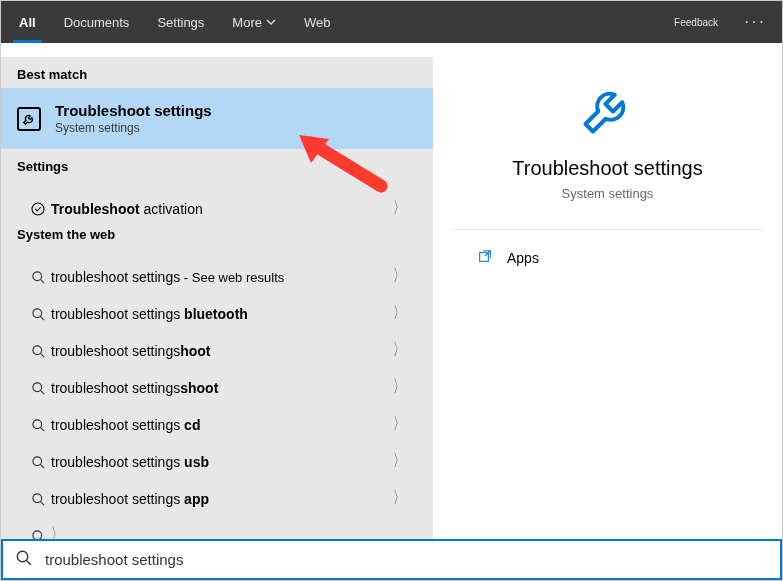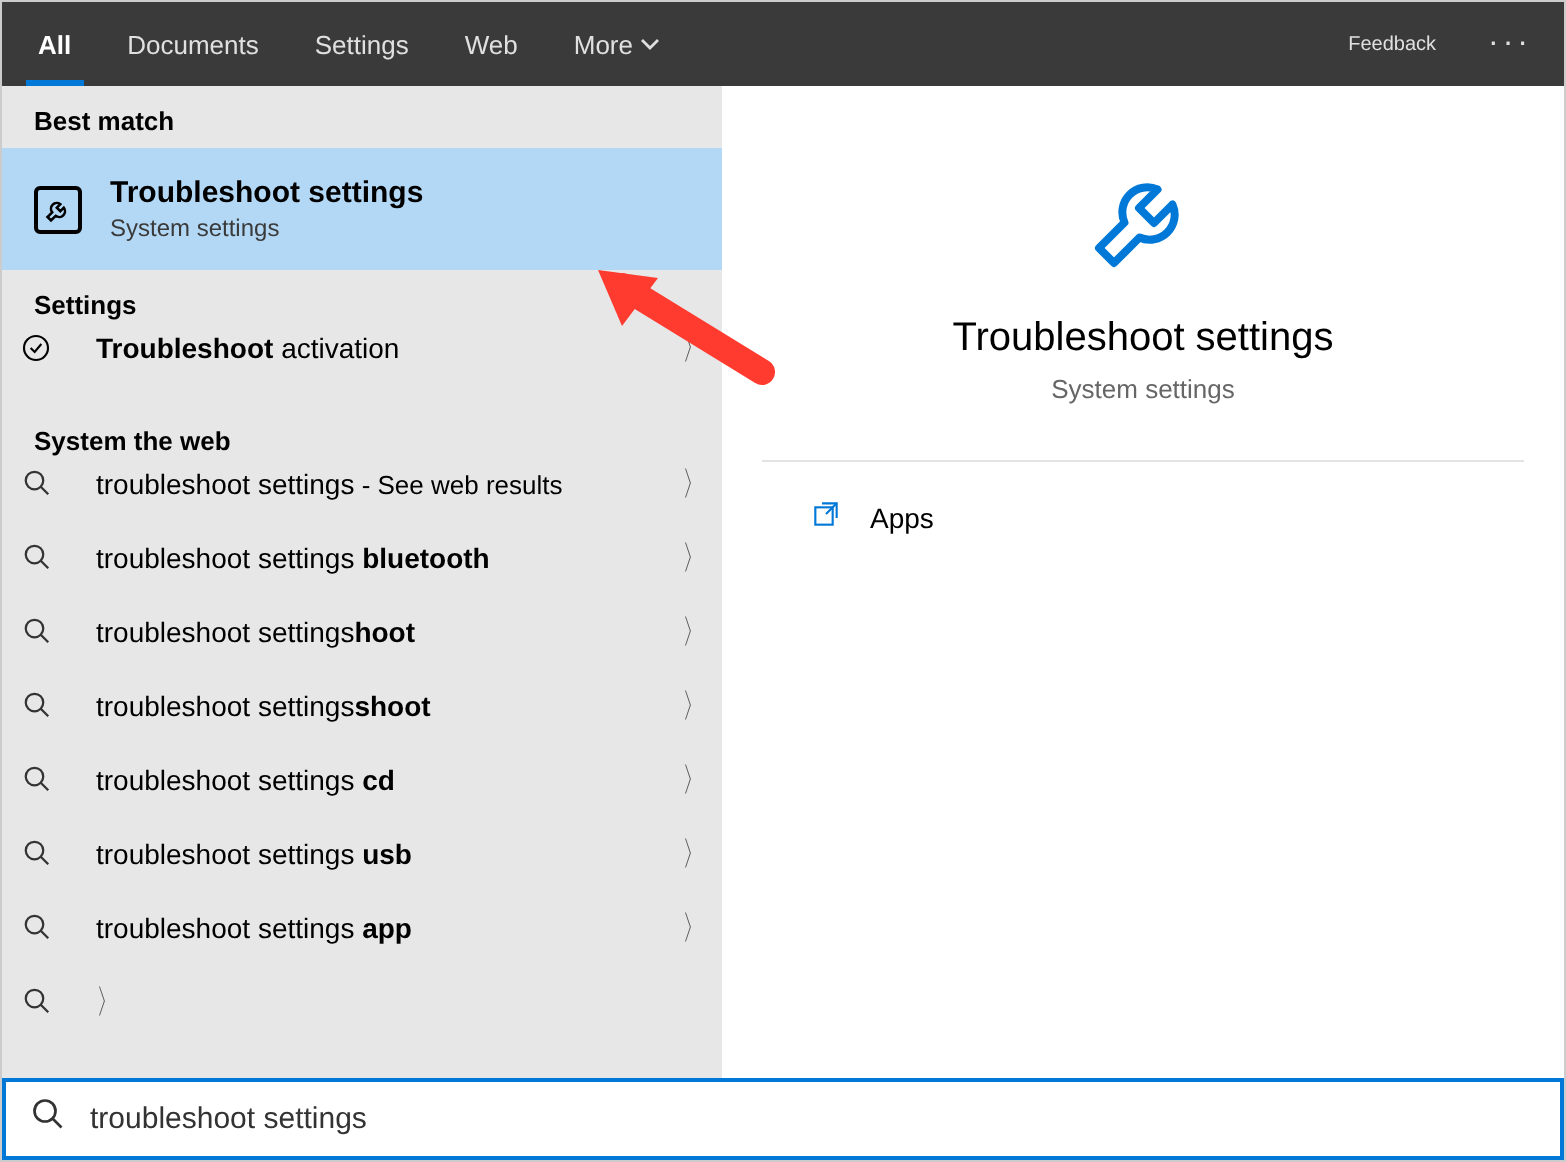--- a/index.html
+++ b/index.html
@@ -8,30 +8,30 @@
   .topbar { height: 42px; background: #3a3a3a; display: flex; align-items: center; padding: 0 4px; color: #fff; }
   .tab { padding: 0 14px; height: 42px; display: flex; align-items: center; font-size: 13px; color: #e0e0e0; cursor: pointer; position: relative; }
   .tab.active { color: #fff; font-weight: 600; }
   .tab.active::after { content: ""; position: absolute; left: 8px; right: 8px; bottom: 0; height: 3px; background: #0078d7; }
   .tab .chev { margin-left: 4px; }
   .top-spacer { flex: 1; }
   .feedback { font-size: 10px; color: #e0e0e0; padding: 0 14px; cursor: pointer; }
   .ellipsis { color: #e0e0e0; padding: 0 12px; cursor: pointer; font-size: 16px; letter-spacing: 2px; }
 
   .main { display: flex; height: calc(100% - 42px - 41px); }
-  .left { width: 360px; background: #e7e7e7; overflow: hidden; }
+  .left { width: 432px; background: #e7e7e7; overflow: hidden; margin-top: 14px; }
   .right { flex: 1; background: #fff; position: relative; }
 
   .section-header { font-size: 13px; font-weight: 600; padding: 10px 16px 6px; color: #000; }
   .best-match { background: #b3d8f5; padding: 14px 16px; display: flex; align-items: center; gap: 14px; cursor: pointer; }
   .best-match .icon-box { width: 24px; height: 24px; border: 2px solid #000; border-radius: 3px; display: flex; align-items: center; justify-content: center; font-size: 13px; }
   .best-match .title { font-size: 15px; font-weight: 600; color: #000; }
   .best-match .subtitle { font-size: 12px; color: #3a3a3a; margin-top: 2px; }
 
-  .row { height: 37px; padding: 0 8px; display: flex; align-items: flex-start; gap: 21px; cursor: pointer; }
+  .row { height: 37px; padding: 0 28px; display: flex; align-items: flex-end; gap: 4px; cursor: pointer; }
   .row .icon { width: 18px; display: flex; justify-content: center; color: #333; }
   .row .label { flex: 1; font-size: 14px; color: #000; white-space: nowrap; overflow: hidden; text-overflow: ellipsis; }
   .row .label .hint { color: #000000; font-size: 13px; }
   .row .chev-r { color: #555; font-size: 12px; transform: scaleY(1.4); }
 
   .preview { text-align: center; padding-top: 36px; }
   .preview .big-icon { margin: 0 auto 14px; }
   .preview .p-title { font-size: 20px; color: #000; }
   .preview .p-sub { font-size: 13px; color: #666; margin-top: 6px; }
   .divider { height: 1px; background: #e3e3e3; margin: 28px 20px 0; }
@@ -49,32 +49,32 @@
 
 <div class="topbar">
   <div class="tab active">
       <span>All</span>
     </div>
   <div class="tab">
       <span>Documents</span>
     </div>
   <div class="tab">
       <span>Settings</span>
-    </div>
-  <div class="tab">
-      <span>Web</span>
     </div>
   <div class="tab">
     <span>More</span>
     <span class="chev chevron-down">
       <svg width="10" height="10" viewBox="0 0 10 10">
           <path d="M1 3 L5 7 L9 3" stroke="#e0e0e0" stroke-width="1.4" fill="none"></path>
         </svg>
     </span>
   </div>
+  <div class="tab">
+      <span>Web</span>
+    </div>
   <div class="top-spacer"></div>
   <div class="feedback"><span>Feedback</span></div>
   <div class="ellipsis"><span>···</span></div>
 </div>
 
 <div class="main">
   <div class="left">
     <div class="section-header">Best match</div>
     <div class="best-match">
       <div class="icon-box">

